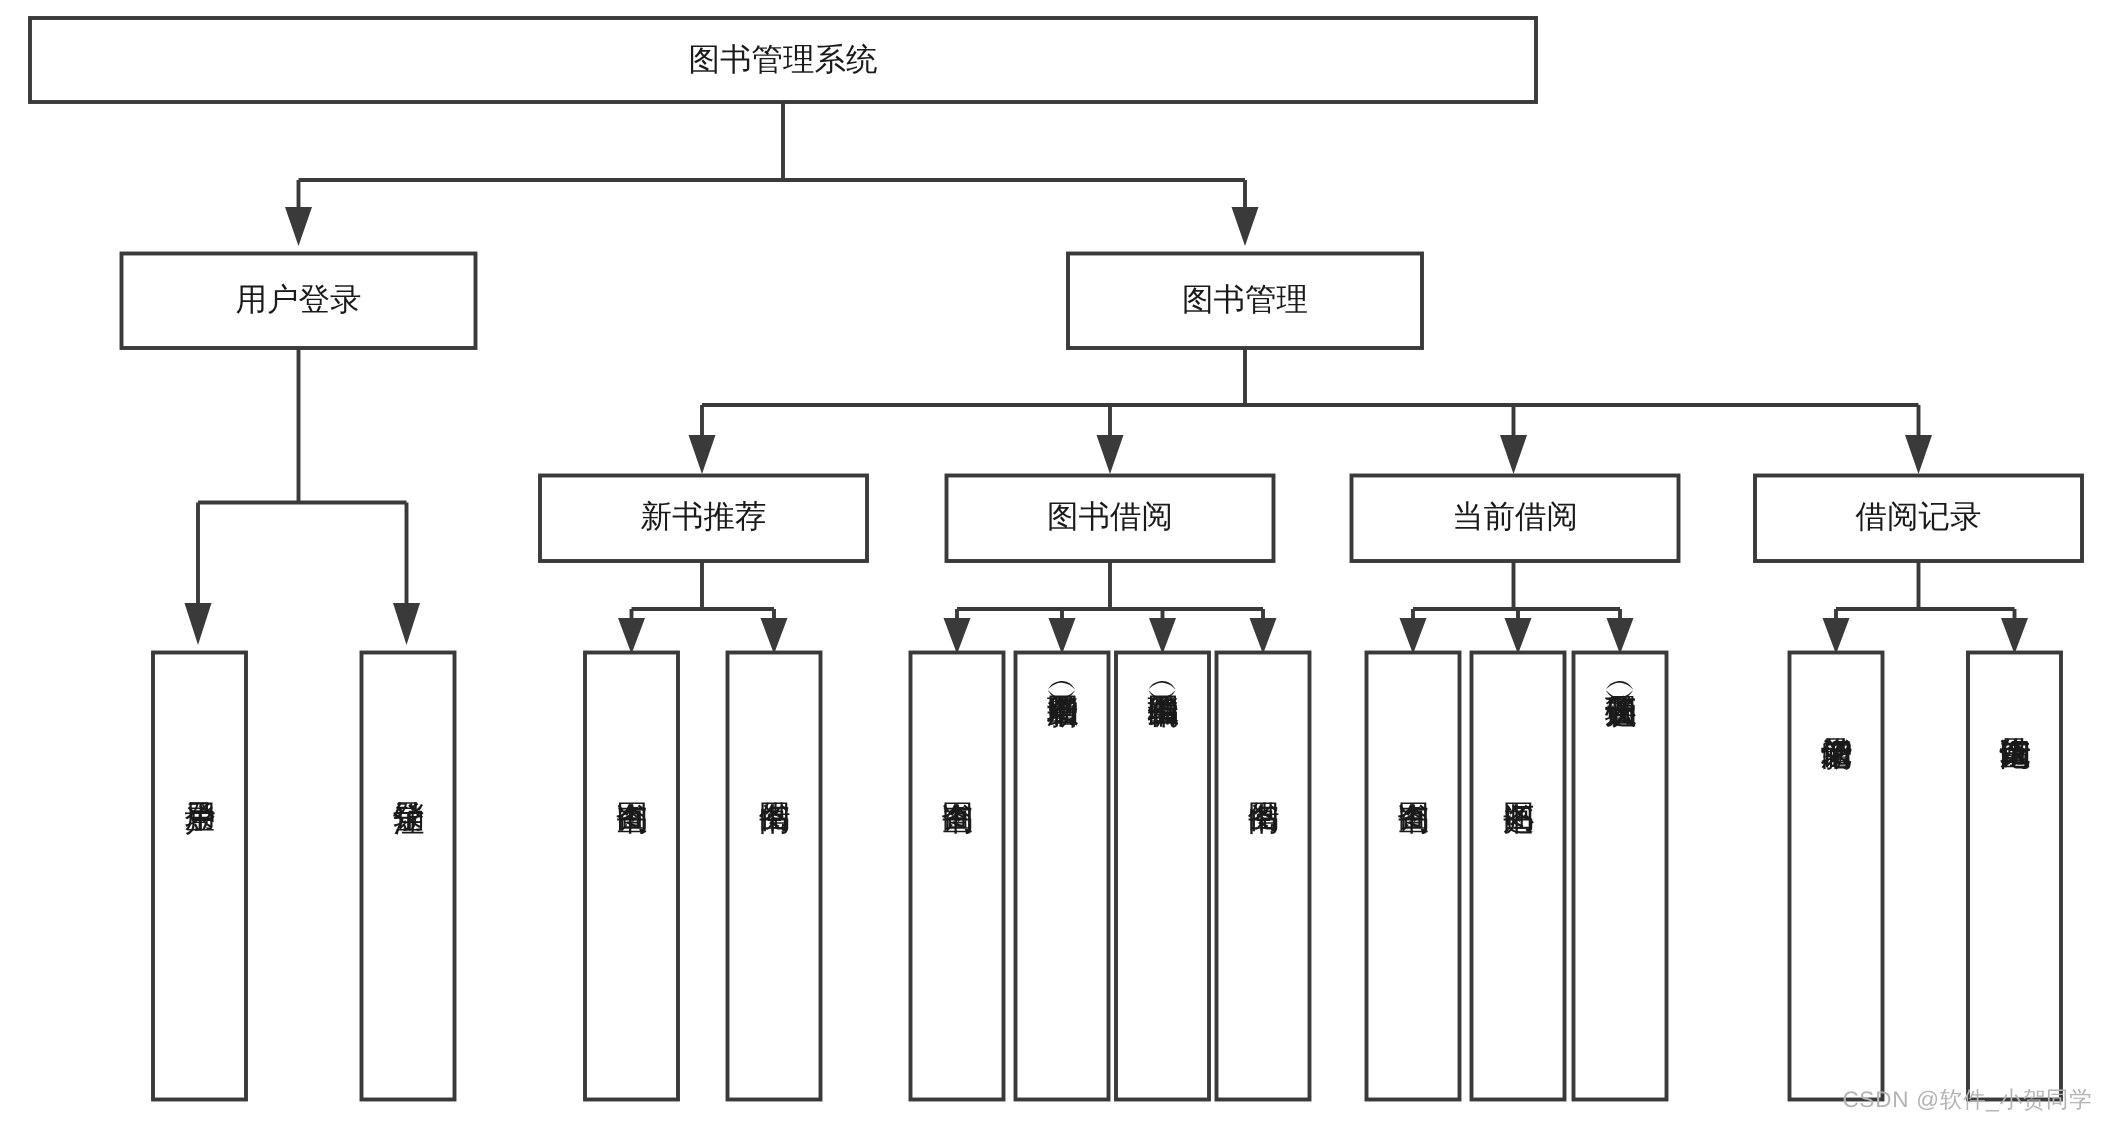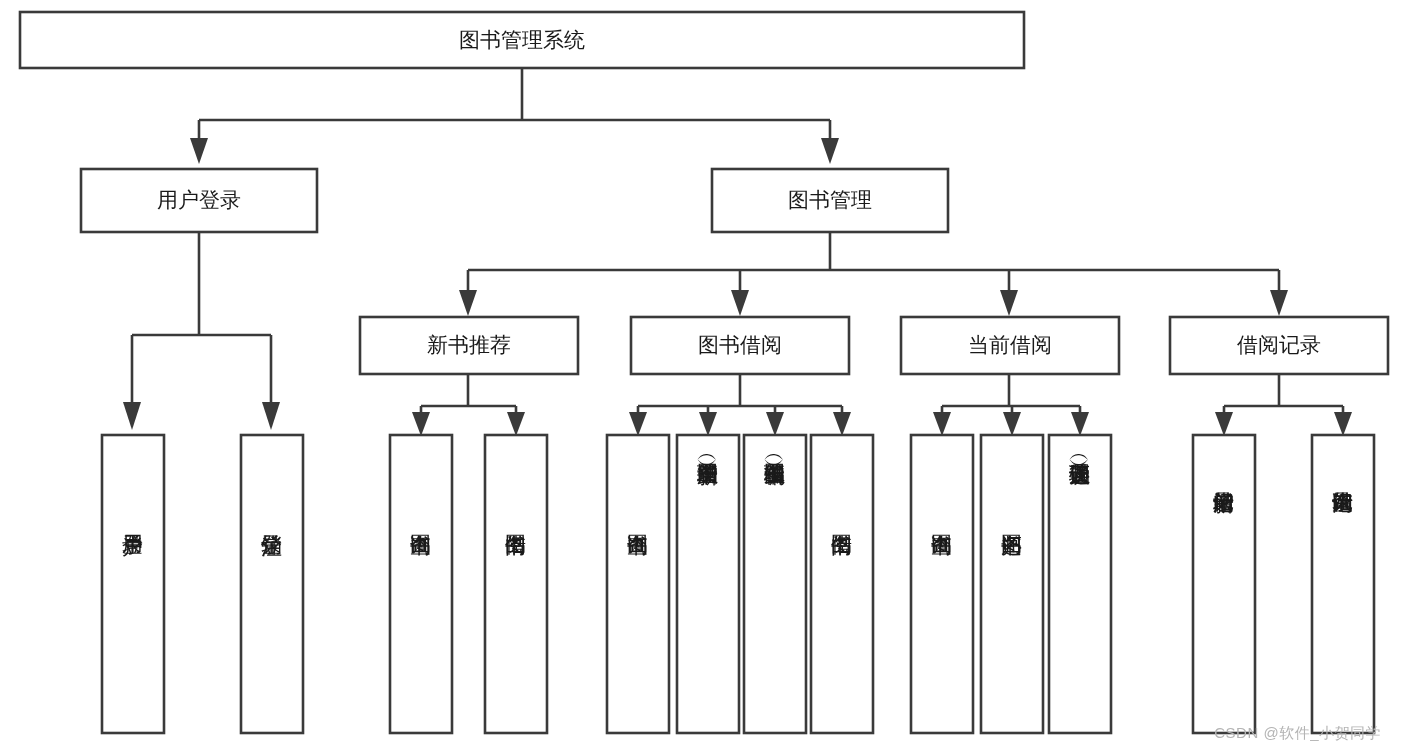--- a/index.html
+++ b/index.html
@@ -13,21 +13,21 @@
   .node-box{fill:#ffffff;stroke:#3a3a3a;stroke-width:2.6;}
   .connector{stroke:#3a3a3a;stroke-width:2.6;fill:none;stroke-linecap:butt;}
   .arrow-head{fill:#3a3a3a;stroke:none;}
   .node-label{
     font-family:"Liberation Sans","DejaVu Sans",sans-serif;
     fill:#1a1a1a;text-anchor:middle;
   }
   .label-h{font-size:21px;dominant-baseline:middle;}
   .label-v{font-size:21px;}
   .watermark{
-    position:absolute;right:24px;bottom:4px;
+    position:absolute;right:10px;bottom:4px;
     font-size:15px;color:#b4b4b4;
     font-family:"Liberation Sans","DejaVu Sans",sans-serif;
     letter-spacing:.5px;white-space:nowrap;pointer-events:none;
   }
 </style>
 </head>
 <body>
 
 <div id="diagram-root">
 

